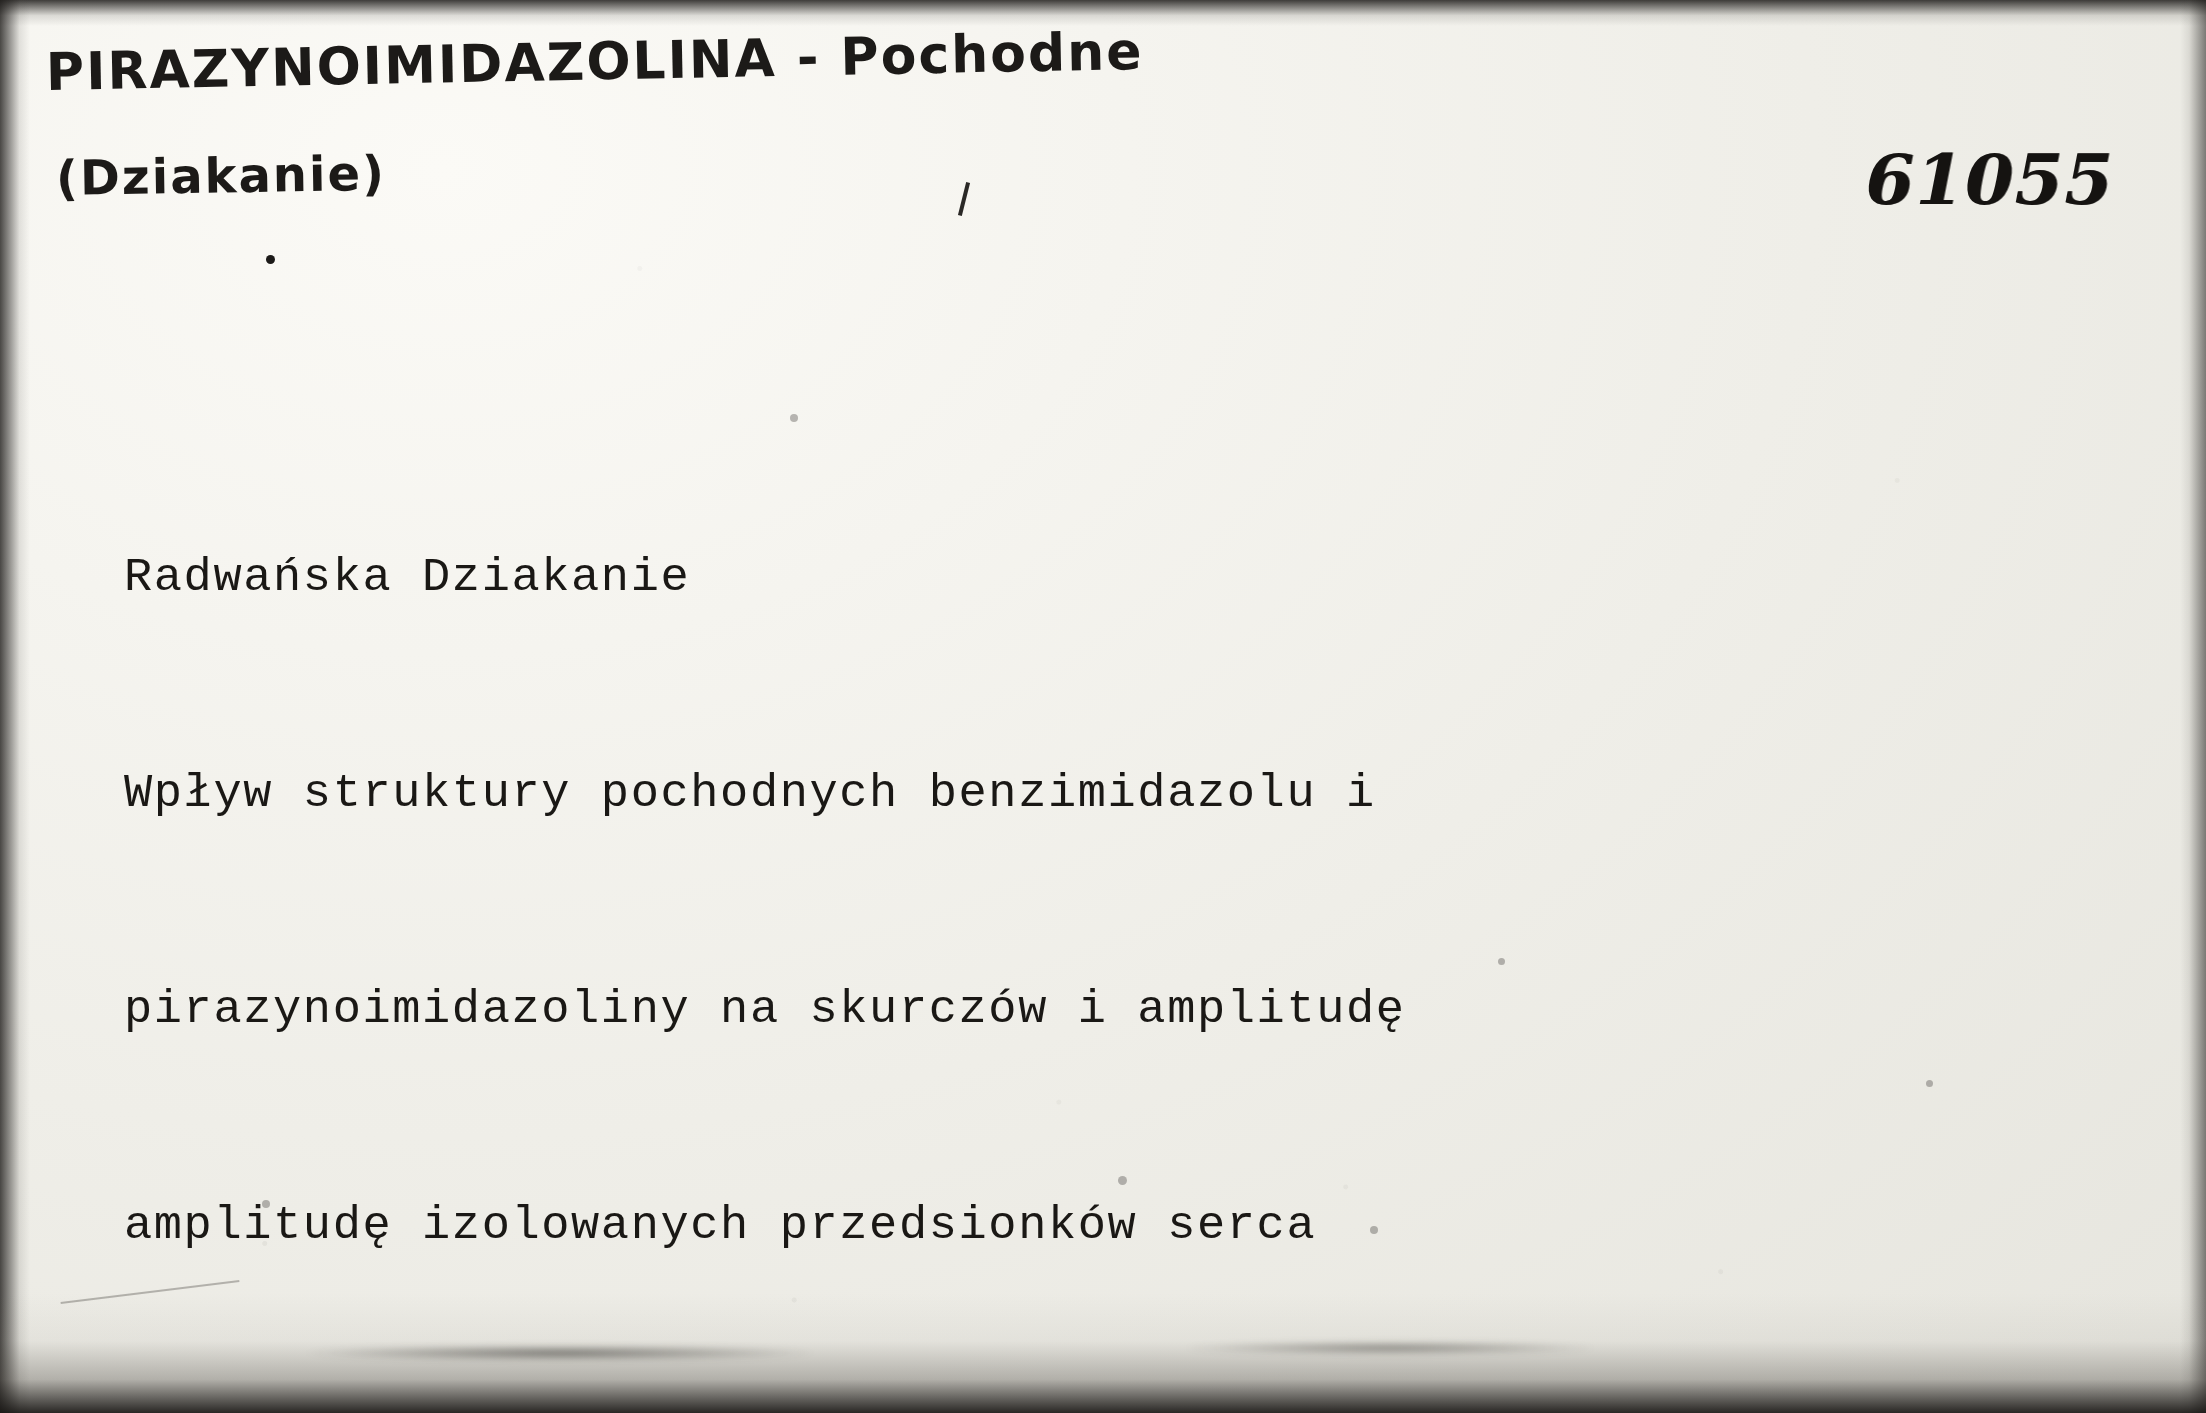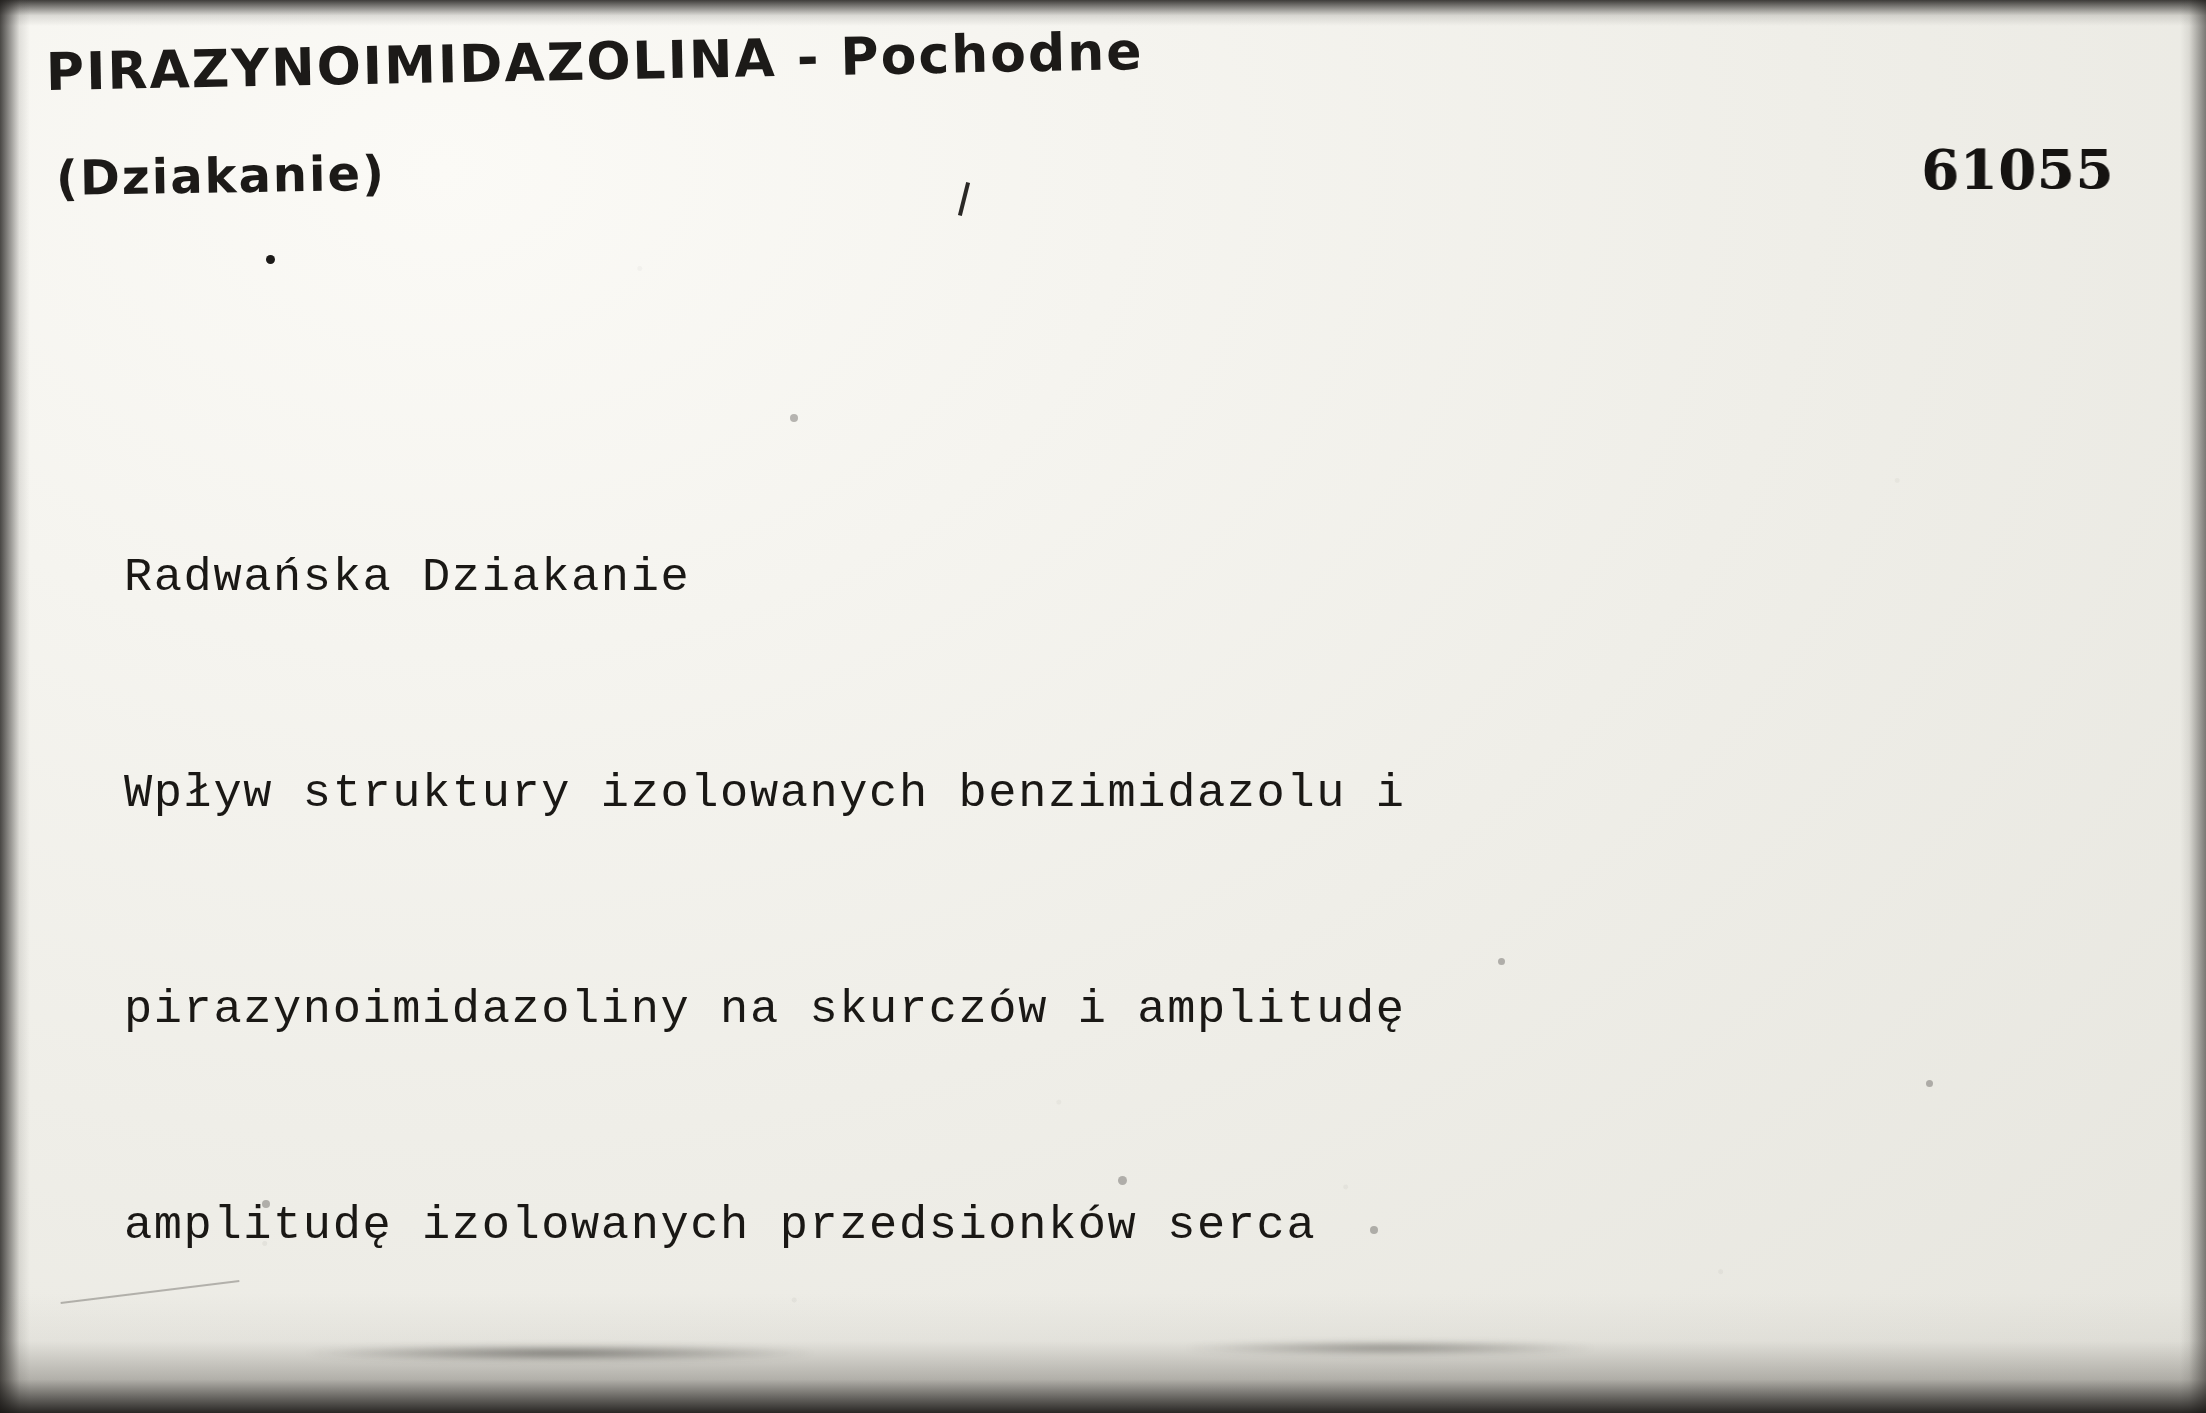--- a/index.html
+++ b/index.html
@@ -110,24 +110,25 @@
     transform: rotate(14deg);
   }
 
   
   #stamp-number {
     position: absolute;
     right: 92px;
     top: 138px;
     font-family: "DejaVu Serif", serif;
     font-weight: 700;
-    font-size: 54px;
+    font-size: 70px;
     letter-spacing: 1px;
     color: #151311;
     text-shadow: 1px 0 0 rgba(20,18,16,0.55);
+    font-style: italic;
   }
 
   
   .typed {
     position: absolute;
     left: 124px;
     top: 398px;
     width: 2010px;
     color: #1a1815;
     font-family: "Liberation Mono", "DejaVu Sans Mono", monospace;
@@ -164,21 +165,21 @@
 
   <div class="handwritten" id="hw-line2">(Dziakanie)</div>
 
   <div class="hw-dot"></div>
   <div class="hw-tick"></div>
 
   <div id="stamp-number">61055</div>
 
   <div class="typed">
     <span class="ln">Radwańska Dziakanie</span>
-    <span class="ln">Wpływ struktury izolowanych benzimidazolu i</span>
+    <span class="ln">Wpływ struktury pochodnych benzimidazolu i</span>
     <span class="ln">pirazynoimidazoliny na skurczów i amplitudę</span>
     <span class="ln">amplitudę izolowanych przedsionków serca</span>
     <span class="ln">szczura : praca doktorska / Aleksandra Rad-</span>
     
     
 
     
     
     
   </div>

